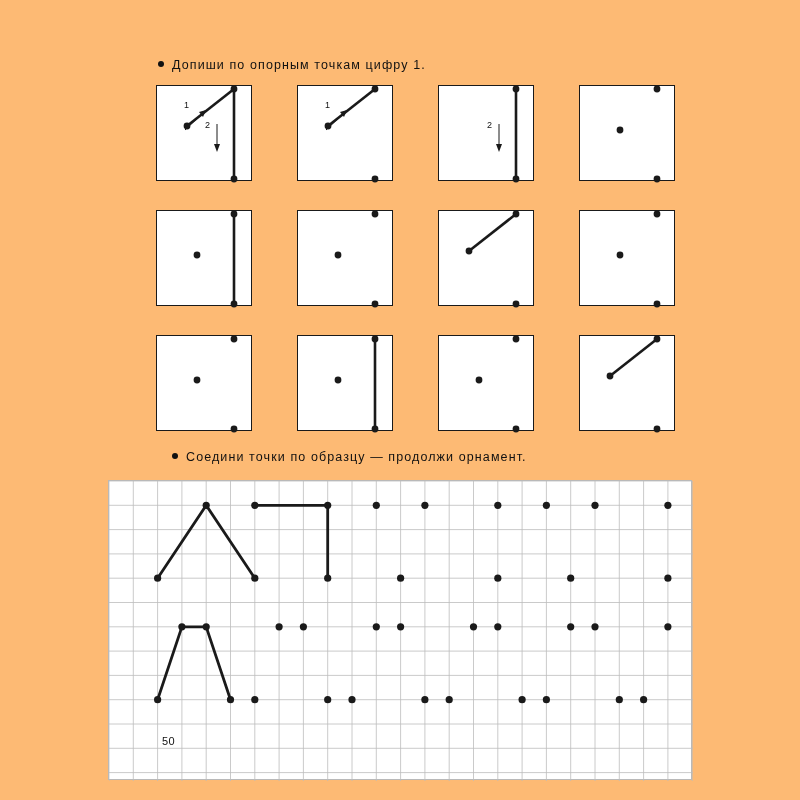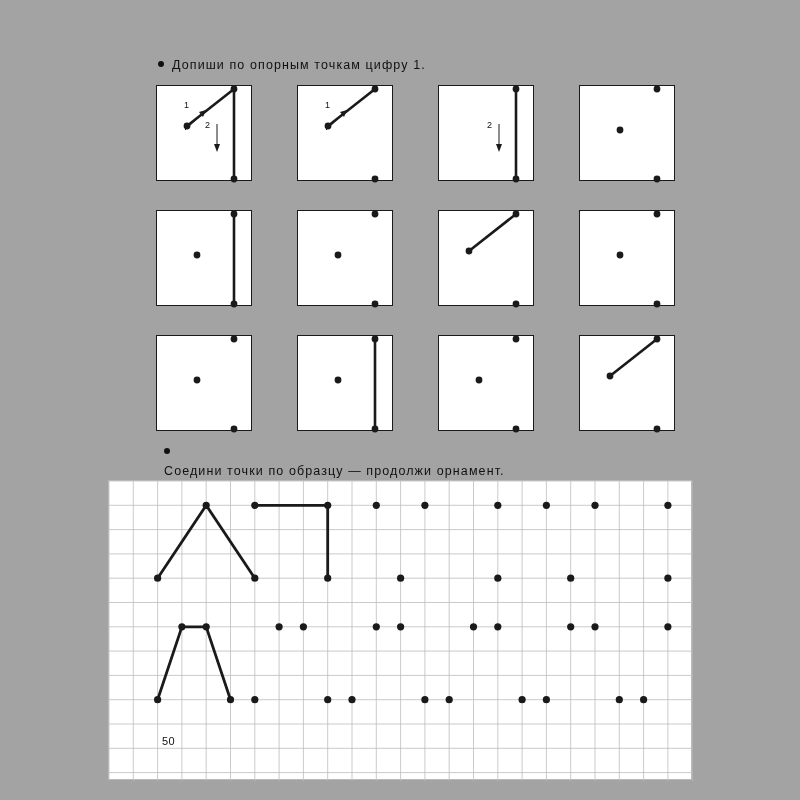--- a/index.html
+++ b/index.html
@@ -11,21 +11,21 @@
     width: 800px;
     height: 800px;
     font-family: "Liberation Sans", sans-serif;
     color: #1a1a1a;
     position: relative;
     overflow: hidden;
   }
   .page {
     position: absolute;
     inset: 0;
-    background: #a3a3a3;
+    background: #fdba74;
     text-decoration: underline;
   }
 
   
   .task-line {
     position: absolute;
     display: flex;
     align-items: baseline;
     gap: 8px;
     font-size: 12.5px;
@@ -35,21 +35,21 @@
   }
   .task-bullet {
     width: 6px;
     height: 6px;
     border-radius: 50%;
     background: #111;
     flex: 0 0 auto;
     transform: translateY(-2px);
   }
   #task1 { left: 158px; top: 58px; }
-  #task2 { left: 164px; top: 450px; flex-direction: column; }
+  #task2 { left: 172px; top: 450px; }
 
   
   .boxes {
     position: absolute;
     left: 156px;
     top: 85px;
     width: 520px;
     height: 345px;
   }
   .box {

